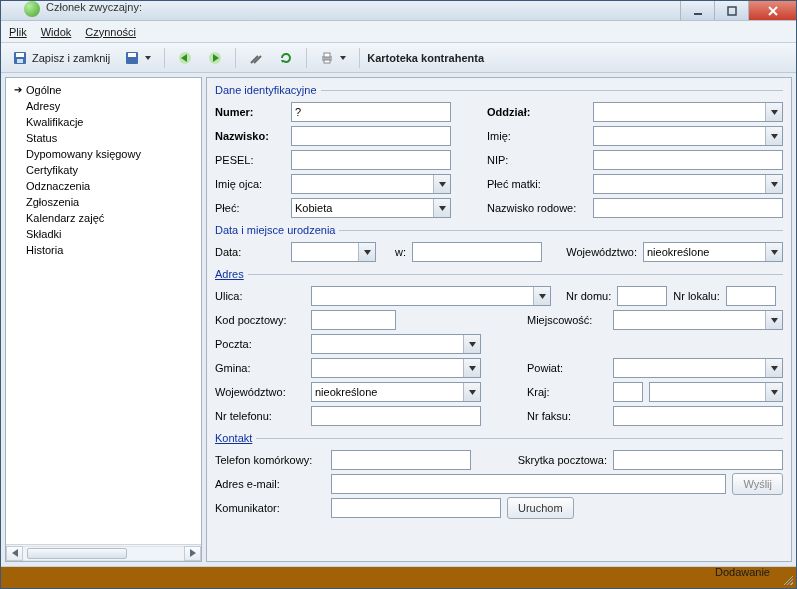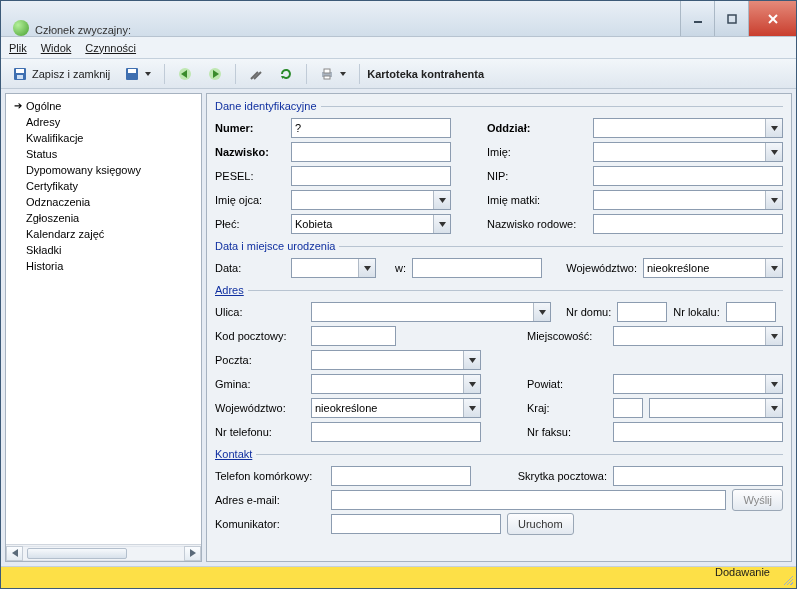--- a/index.html
+++ b/index.html
@@ -14,26 +14,26 @@
     width: 797px;
     height: 589px;
     background: #e5ebf3;
     border: 1px solid #3c5a78;
     display: flex;
     flex-direction: column;
     position: relative;
   }
   
   .titlebar {
-    height: 36px;
+    height: 20px;
     background: linear-gradient(#e9eff6, #d1deea);
     border-bottom: 1px solid #b7c3d0;
     display: flex;
-    align-items: flex-end;
-    padding-left: 12px;
+    align-items: flex-start;
+    padding-left: 23px;
   }
   .titlebar .app-icon {
     width: 16px; height: 16px;
     border-radius: 50%;
     background: radial-gradient(circle at 5px 5px, #b4f09a, #48a030);
     margin-right: 6px;
   }
   .titlebar .title { color: #333; flex: 1; }
   .winbtns { display: flex; height: 100%; }
   .winbtn {
@@ -199,21 +199,21 @@
     background: linear-gradient(#fdfdfe,#e3e9f0);
     font: inherit;
     padding: 0 10px;
     color:#333;
   }
   button.btn[disabled]{ color:#888; }
 
   .statusbar {
     height: 22px;
     border-top: 1px solid #c4d0dc;
-    background: #fde047;
+    background: #a16207;
     display: flex;
     align-items: center;
     justify-content: flex-end;
     padding: 0 26px 12px 8px;
     color: #1a1a1a;
     position: relative;
   }
   .statusbar .grip {
     position:absolute; right:3px; bottom:3px; width:12px;height:12px;
     background:
@@ -444,21 +444,21 @@
           <span class="lbl cell" style="width:70px;">Imię ojca:</span>
           <span class="combo" style="width:160px;">
             <input value="" style="">
             <span class="cbtn">
                 <svg viewBox="0 0 7 5">
                   <polygon points="0,0 7,0 3.5,5"></polygon>
                 </svg>
               </span>
           </span>
           <span class="spacer"></span>
-          <span class="lbl cell" style="width:100px;">Imię matki:</span>
+          <span class="lbl cell" style="width:100px;">Płeć matki:</span>
           <span class="combo" style="width:190px;">
             <input value="" style="">
             <span class="cbtn">
                 <svg viewBox="0 0 7 5">
                   <polygon points="0,0 7,0 3.5,5"></polygon>
                 </svg>
               </span>
           </span>
         </div>
 

